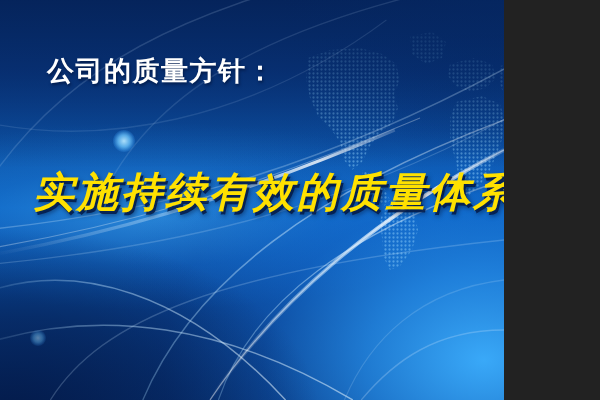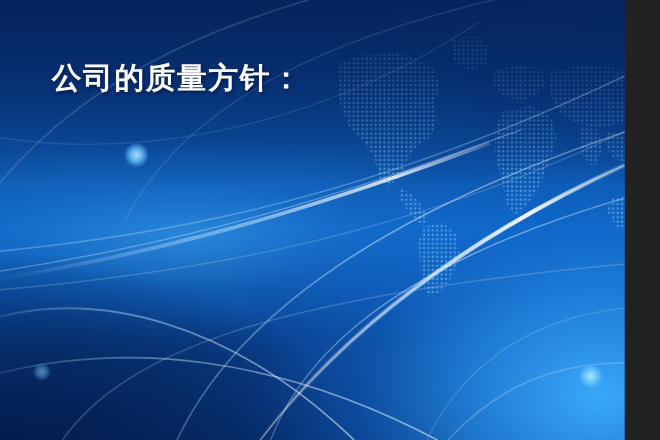--- a/index.html
+++ b/index.html
@@ -3,21 +3,21 @@
 <meta charset="utf-8">
 <title>Quality Policy Banner</title>
 <style>
   html, body {
     margin: 0;
     padding: 0;
     background: #222;
   }
   #banner {
     position: relative;
-    width: 568px;
+    width: 504px;
     height: 400px;
     overflow: hidden;
     font-family: "Liberation Sans", "DejaVu Sans", sans-serif;
     
     background:
       linear-gradient(180deg,
         #0a3a85 0%,
         #0a3c8a 18%,
         #0d58ad 40%,
         #0c63c0 52%,
@@ -228,15 +228,16 @@
       <path d="M600,280 C500,290 440,340 410,400" fill="none" stroke="#cfe9ff" stroke-opacity="0.18" stroke-width="1.3"></path>
     </svg>
   </div>
 
   <div class="node" style="left:113px; top:130px; width:22px; height:22px;"></div>
   <div class="node" style="left:525px; top:330px; width:24px; height:24px;"></div>
   <div class="node" style="left:30px; top:330px; width:16px; height:16px; opacity:.5;"></div>
 
   <div class="title">公司的质量方针：</div>
 
+  <div class="slogan slogan-1">实施持续有效的质量体系</div>
 
 
 </div>
 
 </body></html>

